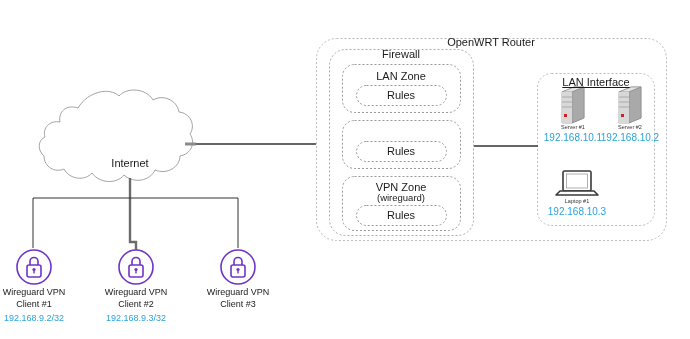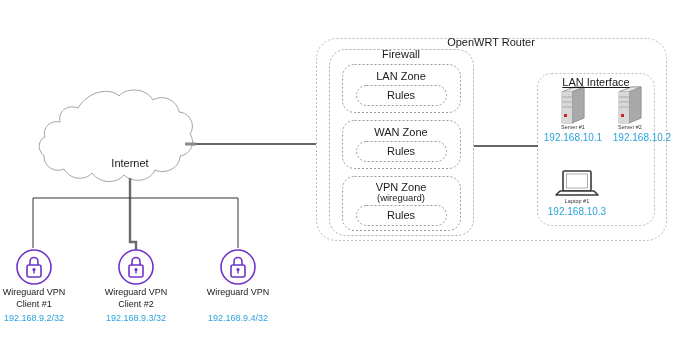--- a/index.html
+++ b/index.html
@@ -175,42 +175,41 @@
 
   <div class="lbl lbl-cloud" style="left:85px; top:121px; width:90px;margin-top:36px;">Internet</div>
 
   <div class="lbl lbl-box" style="left:421px; top:36px; width:140px;">OpenWRT Router</div>
 
   <div class="lbl lbl-box" style="left:351px; top:48px; width:100px;">Firewall</div>
 
   <div class="lbl lbl-box" style="left:351px; top:70px; width:100px;">LAN Zone</div>
   <div class="lbl lbl-box" style="left:356px; top:89px; width:90px;">Rules</div>
 
-  <div class="lbl lbl-box" style="left:351px; top:126px; width:100px;">WAN Zone</div>
   <div class="lbl lbl-box" style="left:356px; top:145px; width:90px;">Rules</div>
 
   <div class="lbl lbl-zone-sub" style="left:351px; top:192px; width:100px; position:absolute; text-align:center; color:#1a1a1a;">(wireguard)</div>
   <div class="lbl lbl-box" style="left:351px; top:181px; width:100px;">VPN Zone</div>
   <div class="lbl lbl-box" style="left:356px; top:209px; width:90px;">Rules</div>
 
   <div class="lbl lbl-box" style="left:546px; top:76px; width:100px;text-decoration:underline;">LAN Interface</div>
 
   <div class="lbl lbl-dev" style="left:548px; top:124px; width:50px;">Server #1</div>
   <div class="lbl lbl-devip" style="left:541px; top:132px; width:64px;">192.168.10.1</div>
 
   <div class="lbl lbl-dev" style="left:605px; top:124px; width:50px;">Server #2</div>
-  <div class="lbl lbl-devip" style="left:598px; top:132px; width:64px;margin-left:12px;">192.168.10.2</div>
+  <div class="lbl lbl-devip" style="left:598px; top:132px; width:64px;">192.168.10.2</div>
 
   <div class="lbl lbl-dev" style="left:552px; top:198px; width:50px;">Laptop #1</div>
   <div class="lbl lbl-devip" style="left:545px; top:206px; width:64px;">192.168.10.3</div>
 
   <div class="lbl lbl-client" style="left:-11px; top:286px;">Wireguard VPN</div>
   <div class="lbl lbl-client" style="left:-11px; top:298px;">Client #1</div>
   <div class="lbl lbl-ip" style="left:-11px; top:313px; width:90px;">192.168.9.2/32</div>
 
   <div class="lbl lbl-client" style="left:91px; top:286px;">Wireguard VPN</div>
   <div class="lbl lbl-client" style="left:91px; top:298px;">Client #2</div>
   <div class="lbl lbl-ip" style="left:91px; top:313px; width:90px;">192.168.9.3/32</div>
 
   <div class="lbl lbl-client" style="left:193px; top:286px;">Wireguard VPN</div>
-  <div class="lbl lbl-ip" style="left:193px; top:313px; width:90px;">192.168.9.4/32</div>
+  <div class="lbl lbl-client" style="left:193px; top:298px;">Client #3</div>
 
 </div>
 
 </body></html>

